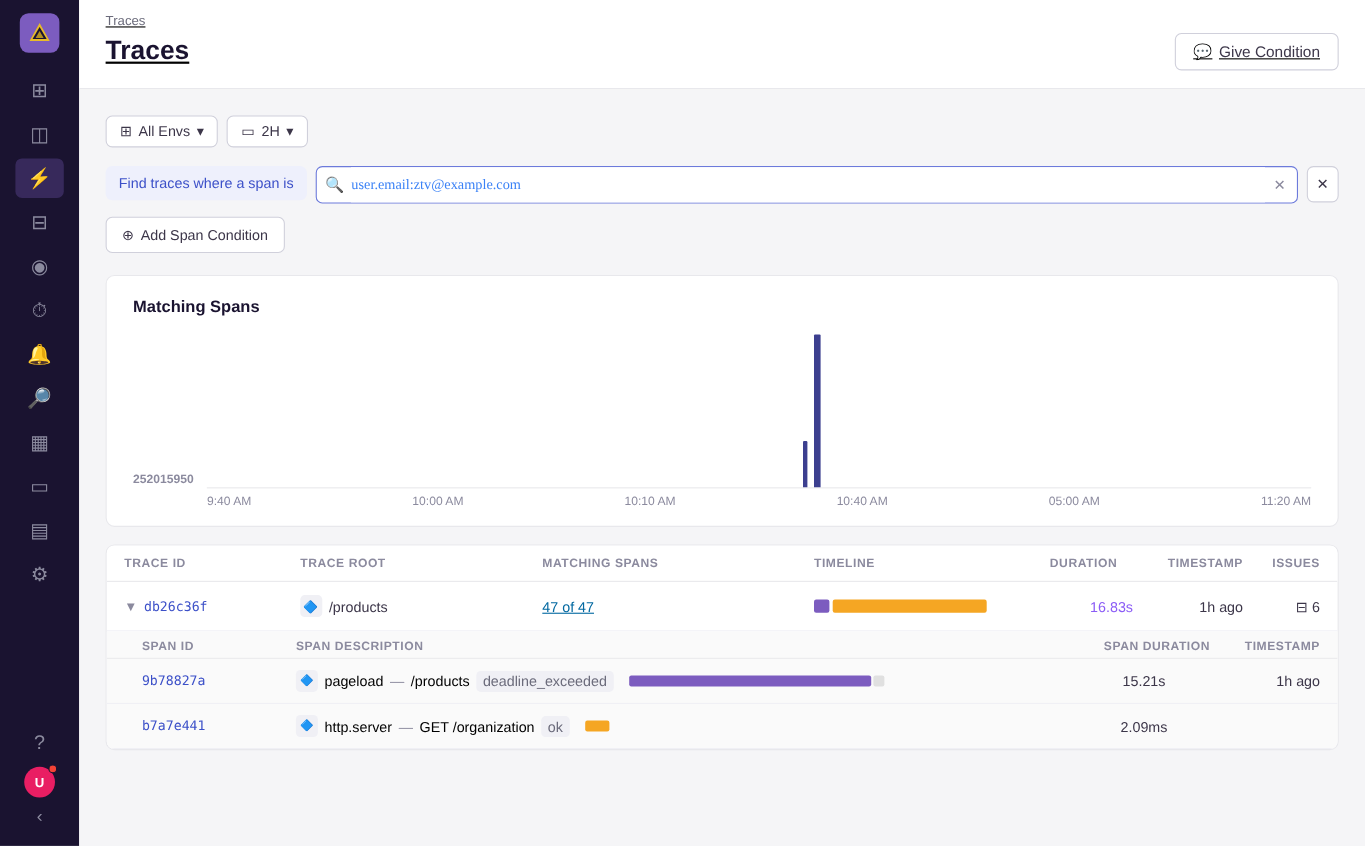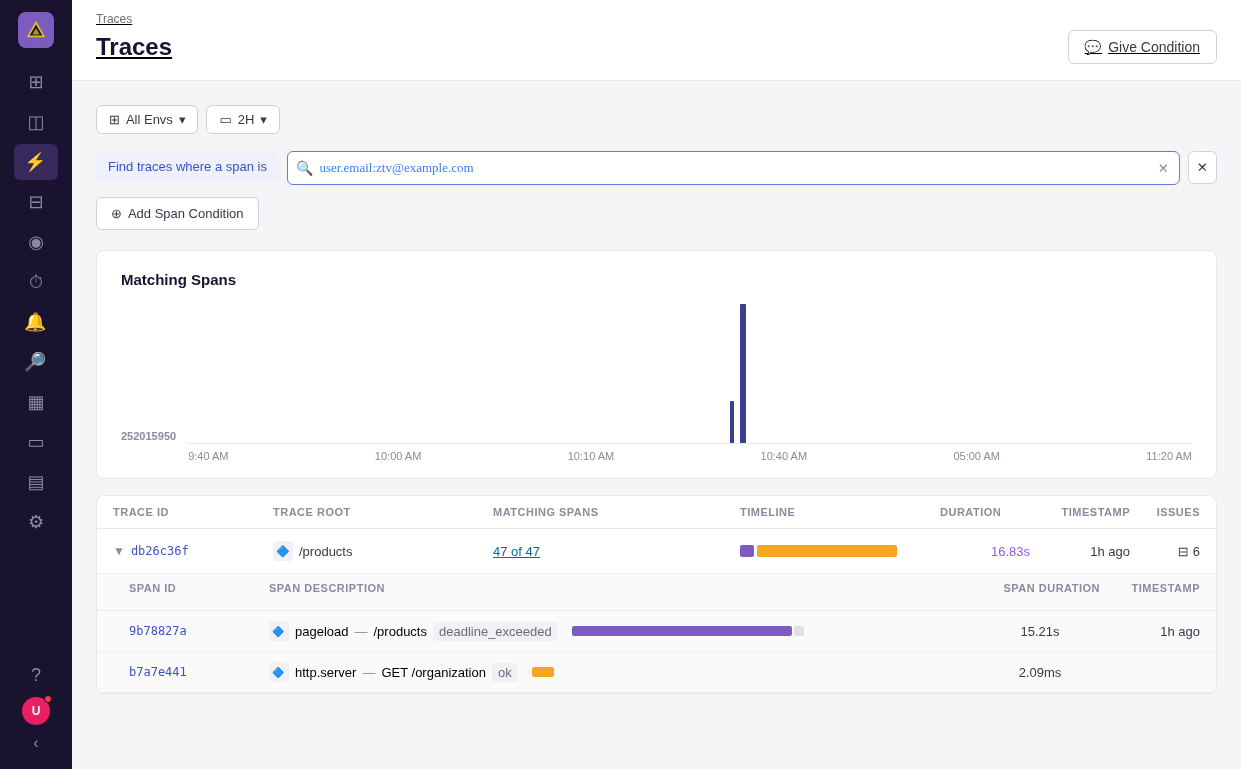--- a/index.html
+++ b/index.html
@@ -292,21 +292,21 @@
     .timestamp-cell { color: #3c3649; text-align: right; }
     .issues-cell {
       display: flex; align-items: center; gap: 4px; justify-content: flex-end;
       color: #3c3649;
     }
 
     
     .span-sub-header {
       display: grid;
       grid-template-columns: 140px 1fr 120px 100px;
-      padding: 8px 16px 16px 32px;
+      padding: 8px 16px 4px 32px;
       background: #fafafa;
       border-bottom: 1px solid #e8e8ec;
       font-size: 11px;
       font-weight: 600;
       color: #8b8a9e;
       letter-spacing: 0.5px;
       text-transform: uppercase;
     }
     .span-row {
       display: grid;
@@ -446,21 +446,21 @@
     </div>
 
     
     <div class="table-container">
 
       <div class="table-header">
         <span>TRACE ID</span>
         <span>TRACE ROOT</span>
         <span>MATCHING SPANS</span>
         <span>TIMELINE</span>
-        <span style="text-align:left">DURATION</span>
+        <span style="text-align:center">DURATION</span>
         <span style="text-align:right">TIMESTAMP</span>
         <span style="text-align:right">ISSUES</span>
       </div>
 
       <div class="table-row">
         <div class="trace-id-cell">
           <span class="chevron-icon">▼</span>
           <a class="trace-id-link">db26c36f</a>
         </div>
         <div class="trace-root-cell">

